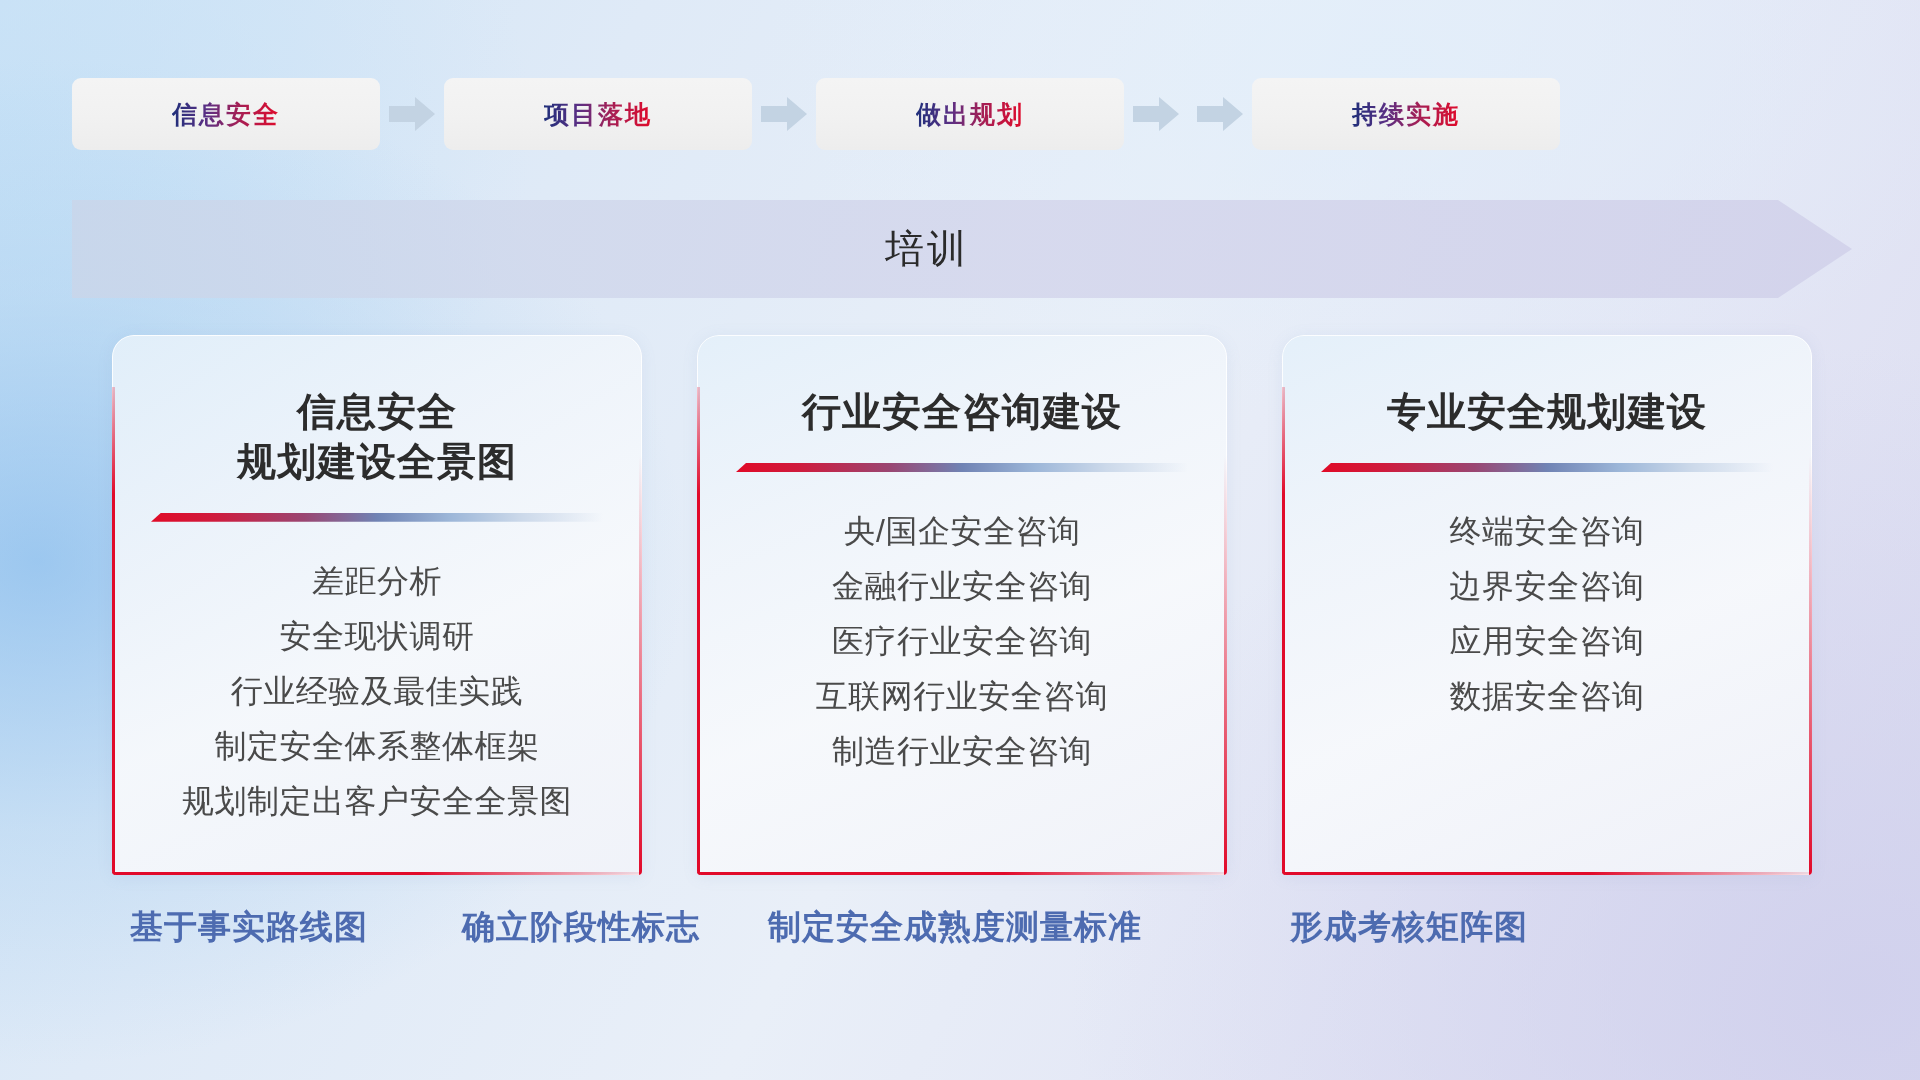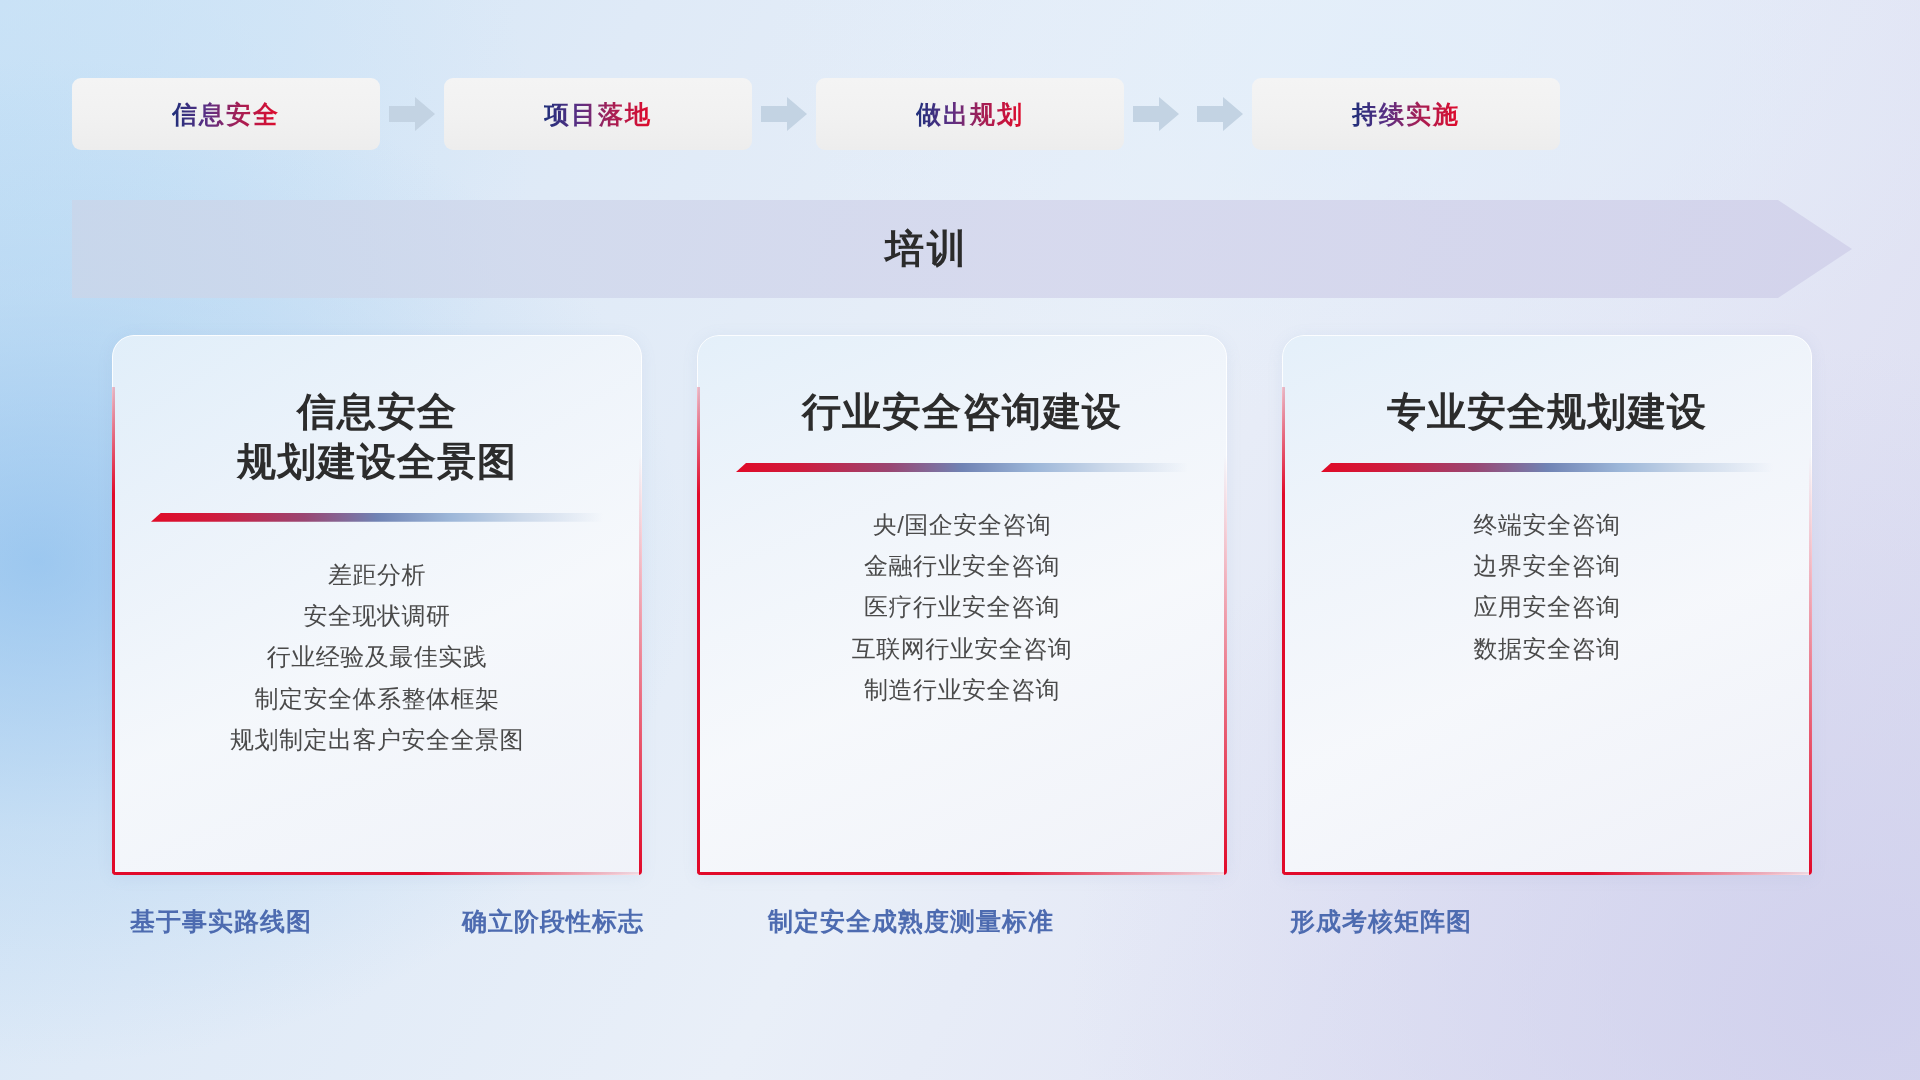--- a/index.html
+++ b/index.html
@@ -85,21 +85,21 @@
     clip-path: polygon(0 0, calc(100% - 74px) 0, 100% 50%, calc(100% - 74px) 100%, 0 100%);
   }
   #banner-title {
     position: absolute;
     inset: 0;
     display: flex;
     align-items: center;
     justify-content: center;
     padding-right: 70px;
     font-size: 39px;
-    font-weight: 700;
+    font-weight: 400;
     color: #2b2b2b;
     letter-spacing: 3px;
   }
 
   
   #cards {
     position: absolute;
     left: 112px;
     top: 335px;
     width: 1700px;
@@ -167,38 +167,38 @@
     height: 9px;
     background: linear-gradient(90deg, #e00a27 0%, #cf1b3d 14%, #9a4672 34%, #7083b4 50%, #9cb6d8 66%, #ccd9ea 82%, rgba(230,238,246,0) 100%);
     clip-path: polygon(10px 0, 100% 0, 100% 100%, 0 100%);
   }
   .card-list {
     margin-top: 32px;
     text-align: center;
     list-style: none;
   }
   .card-list li {
-    font-size: 24px;
+    font-size: 32px;
     color: #4a4a4a;
     line-height: 1.72;
     letter-spacing: 0.5px;
   }
 
   
   #captions {
     position: absolute;
     left: 0;
     top: 905px;
     width: 1920px;
     height: 54px;
   }
   .caption {
     position: absolute;
     top: 0;
-    font-size: 25px;
+    font-size: 33px;
     font-weight: 700;
     color: #4d6bb0;
     letter-spacing: 1px;
     white-space: nowrap;
   }
   .caption.c0 { left: 130px; }
   .caption.c1 { left: 462px; }
   .caption.c2 { left: 768px; text-align: right; }
   .caption.c3 { left: 1290px; }
 </style>

